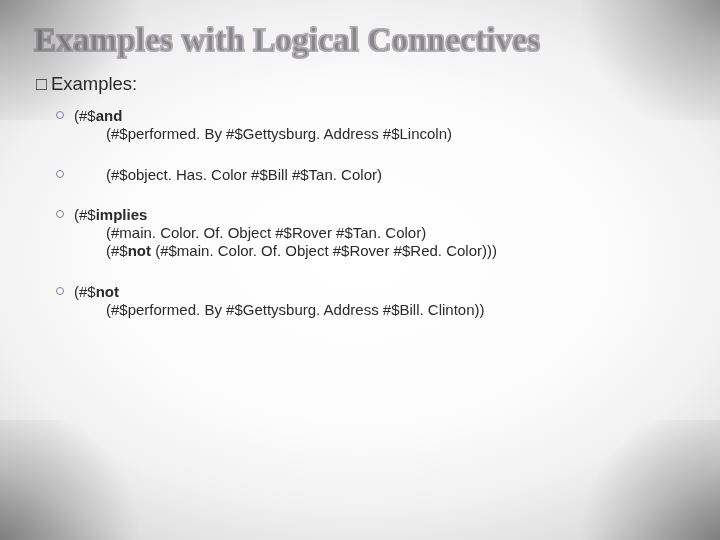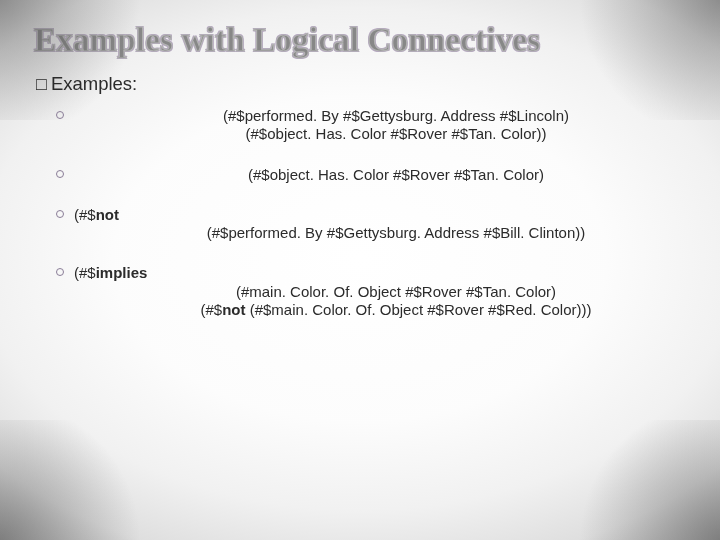--- a/index.html
+++ b/index.html
@@ -89,21 +89,21 @@
     left: 0;
     top: 4px;
     width: 8px;
     height: 8px;
     border: 1.6px solid #8a7d97;
     border-radius: 50%;
     box-sizing: border-box;
     background: transparent;
   }
   .ex .line1 { display: block; }
-  .ex .line2, .ex .line3 { display: block; padding-left: 32px; text-align: center; }
+  .ex .line2, .ex .line3 { display: block; padding-left: 32px; }
   .ex b { font-weight: bold; }
 </style>
 </head>
 <body>
 
 <div class="slide">
   <div class="corner-dark tl"></div>
   <div class="corner-dark tr"></div>
   <div class="corner-dark bl"></div>
   <div class="corner-dark br"></div>
@@ -111,36 +111,36 @@
   <h1 class="title">Examples with Logical Connectives</h1>
 
   <div class="l1">
     <span class="l1-bullet">□</span><span class="l1-text">Examples:</span>
   </div>
 
   <div class="examples-list">
 
     <div class="ex">
       <span class="ring"></span>
+      <span class="line1"><span>(#$</span><b>and</b></span>
       <span class="line2">(#$performed. By #$Gettysburg. Address #$Lincoln)</span>
-      <span class="line3">(#$object. Has. Color #$Rover #$Tan. Color))</span>
     </div>
 
     <div class="ex">
       <span class="ring"></span>
-      <span class="line2">(#$object. Has. Color #$Rover #$Tan. Color)</span>
-    </div>
-
-    <div class="ex">
-      <span class="ring"></span>
-      <span class="line1"><span>(#$</span><b>not</b></span>
-      <span class="line2">(#$performed. By #$Gettysburg. Address #$Bill. Clinton))</span>
+      <span class="line2">(#$object. Has. Color #$Bill #$Tan. Color)</span>
     </div>
 
     <div class="ex">
       <span class="ring"></span>
       <span class="line1"><span>(#$</span><b>implies</b></span>
       <span class="line2">(#main. Color. Of. Object #$Rover #$Tan. Color)</span>
       <span class="line3"><span>(#$</span><b>not</b><span> (#$main. Color. Of. Object #$Rover #$Red. Color)))</span></span>
     </div>
 
+    <div class="ex">
+      <span class="ring"></span>
+      <span class="line1"><span>(#$</span><b>not</b></span>
+      <span class="line2">(#$performed. By #$Gettysburg. Address #$Bill. Clinton))</span>
+    </div>
+
   </div>
 </div>
 
 </body></html>

